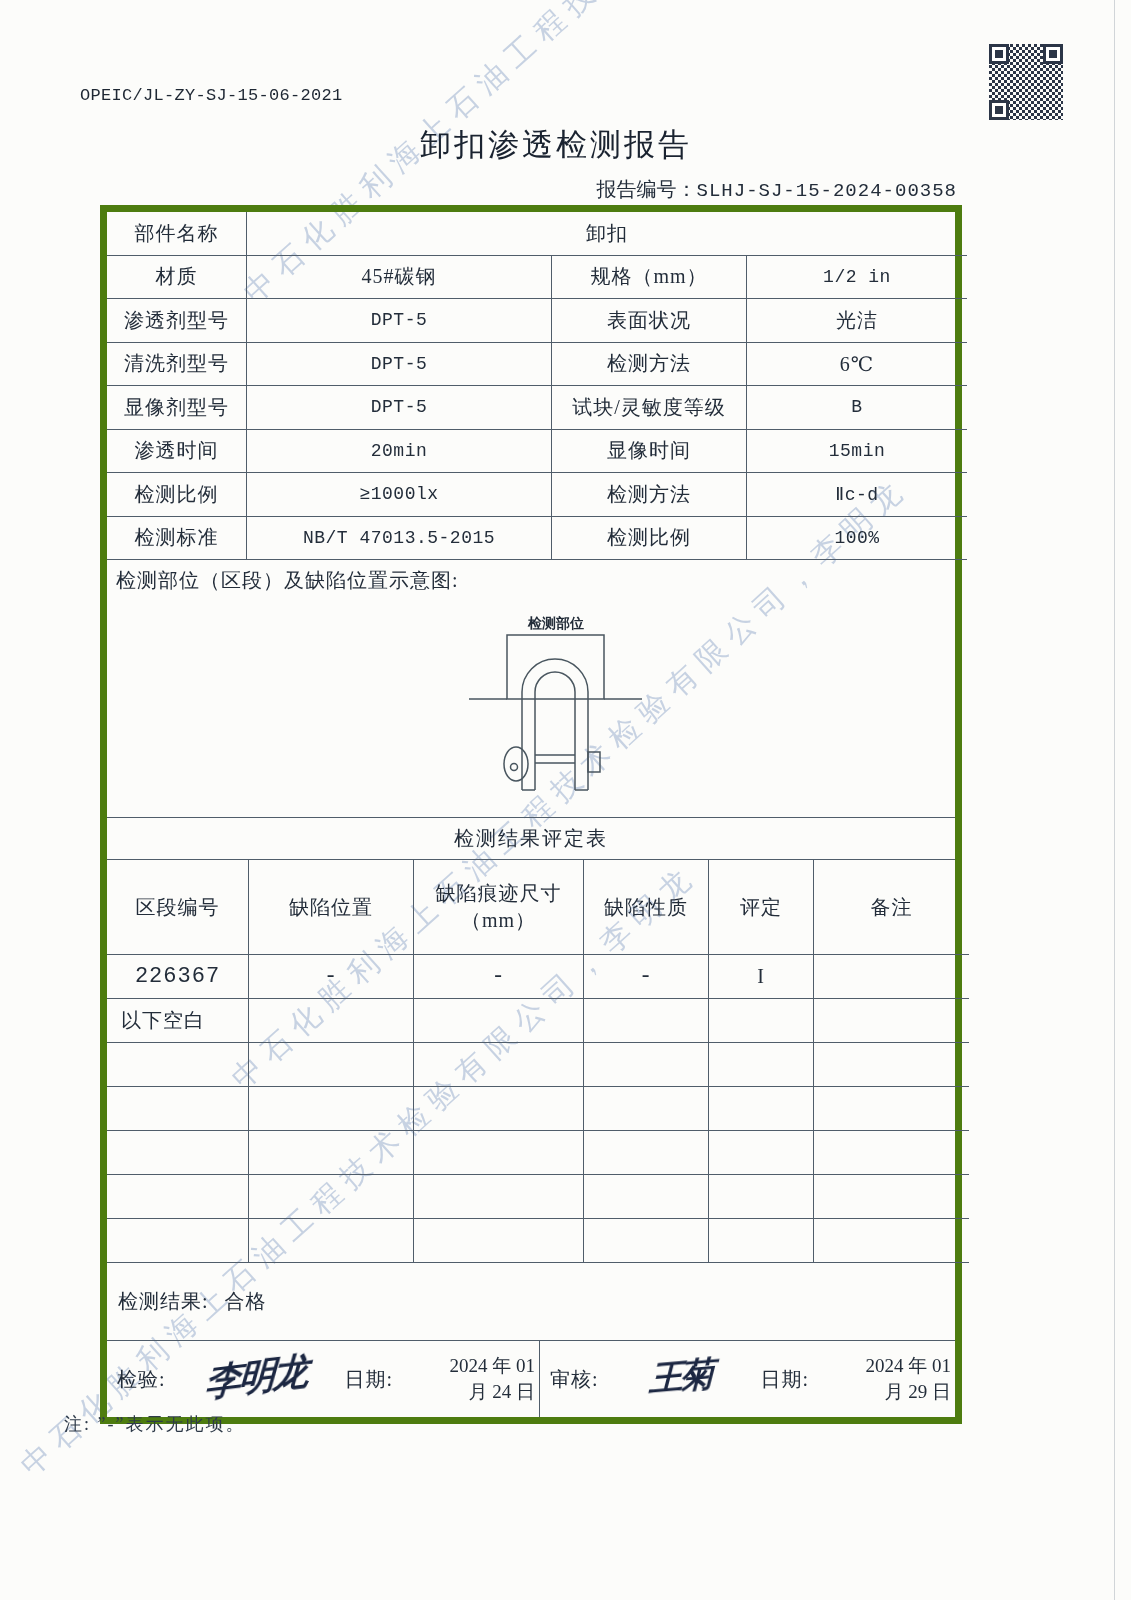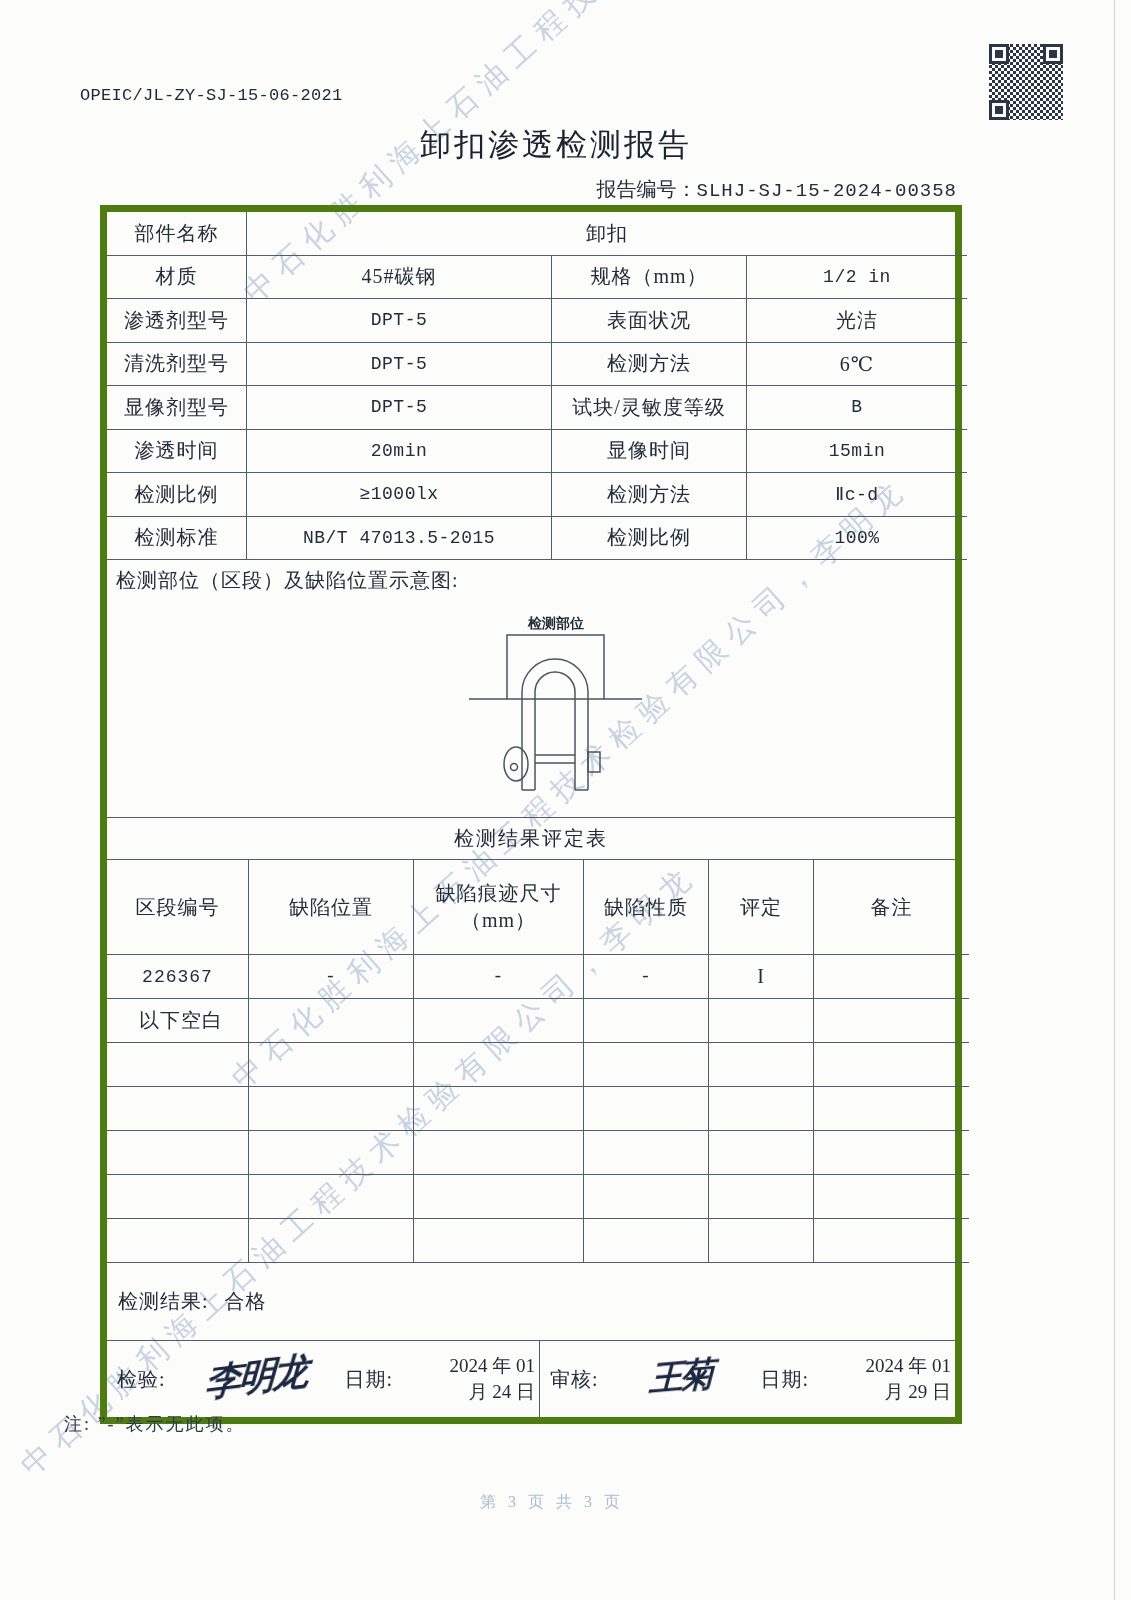--- a/index.html
+++ b/index.html
@@ -57,22 +57,22 @@
 
   .rtitle { height:43px; border-top:1.5px solid #505d6a; border-bottom:1.5px solid #505d6a;
     display:flex; align-items:center; justify-content:center; font-size:20px; letter-spacing:2px; }
 
   .grid-result { display:grid; grid-template-columns:142px 165px 170px 125px 105px 155px;
     grid-template-rows:95px repeat(7,44px); }
   .grid-result .cell { border-right:1.5px solid #505d6a; border-bottom:1.5px solid #505d6a;
     display:flex; flex-direction:column; align-items:center; justify-content:center;
     font-size:20px; letter-spacing:1px; }
   .grid-result .last-col { border-right:none; }
-  .grid-result .left-al { align-items:flex-start; padding-left:32px; }
-  .grid-result .lat { font-size:18px; }
+  .grid-result .left-al { align-items:flex-start; padding-left:14px; }
+  .grid-result .lat { font-size:22px; }
 
   .conclusion { height:77px; display:flex; align-items:center; font-size:20px; letter-spacing:1px; padding-left:11px; }
   .conclusion .val { margin-left:16px; }
 
   .signrow { height:77px; display:flex; border-top:1.5px solid #505d6a; }
   .sign-half { display:flex; align-items:center; position:relative; }
   .sign-left { width:433px; border-right:1.5px solid #505d6a; }
   .sign-right { flex:1; }
   .role { font-size:20px; letter-spacing:1px; margin-left:10px; }
   .sig { font-size:37px; font-style:italic; font-weight:bold; color:#1c2742;
@@ -257,16 +257,15 @@
         <span class="datelabel">日期:</span>
         <span class="dateblock">
           <span>2024 年 01</span><br>
           <span>月 29 日</span>
         </span>
       </div>
     </div>
   </div>
 
   <div class="note">注: ”-”表示无此项。</div>
-  <div class="pagefoot">第 3 页 共 3 页</div>
 
   <div class="scanline"></div>
 </div>
 
 </body></html>

